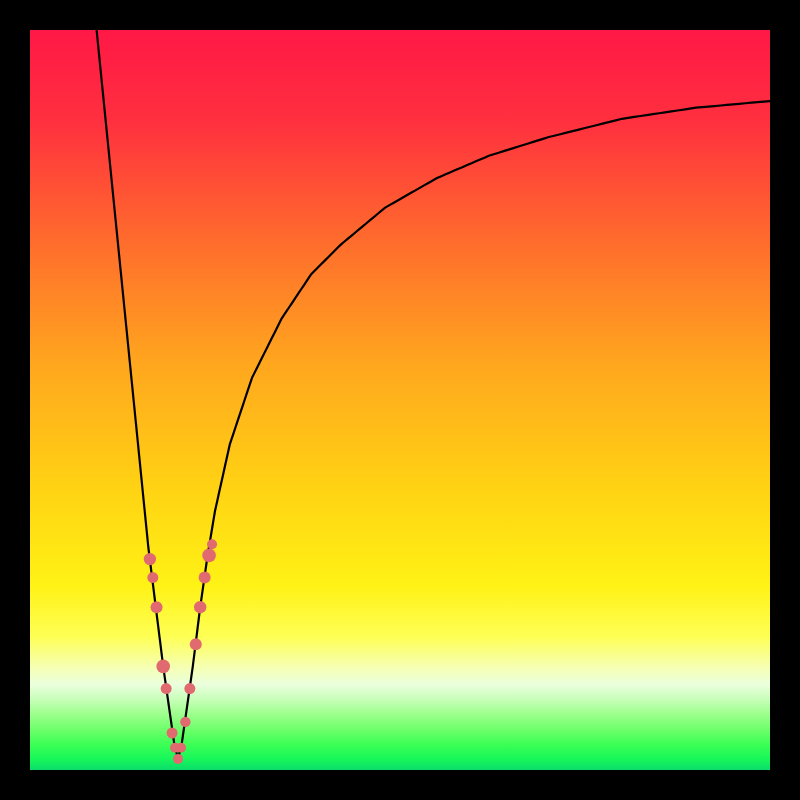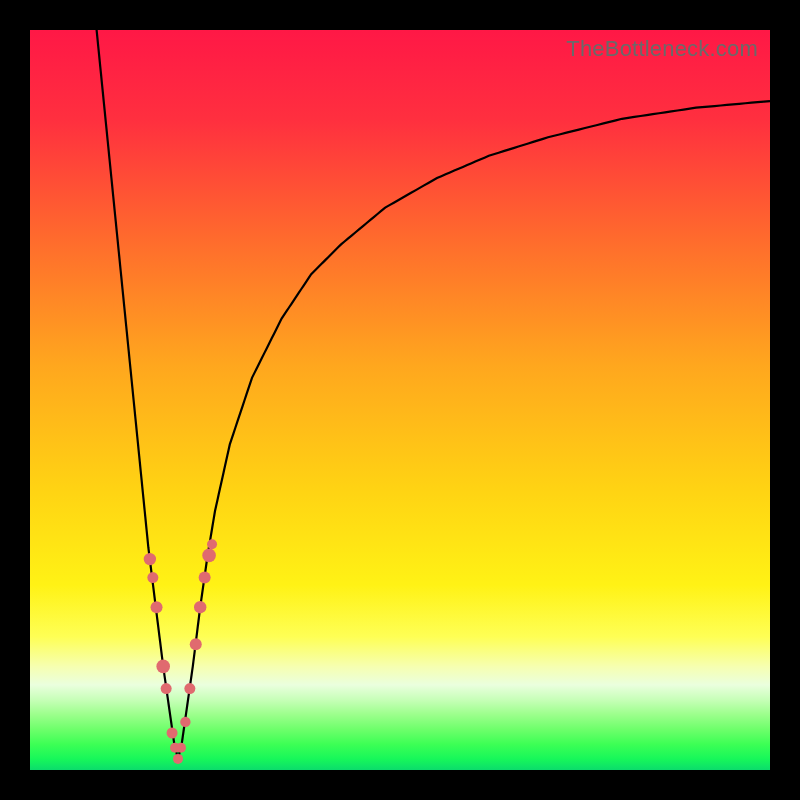--- a/index.html
+++ b/index.html
@@ -68,21 +68,20 @@
             <stop offset="92.5%" stop-color="#9cff8c"></stop>
             <stop offset="94.5%" stop-color="#6eff6b"></stop>
             <stop offset="96.5%" stop-color="#3dff55"></stop>
             <stop offset="98.5%" stop-color="#17f75a"></stop>
             <stop offset="100%" stop-color="#0bdc6c"></stop>
           </linearGradient>
       </defs>
       <rect x="0" y="0" width="740" height="740" fill="url(#bg)"></rect>
     </svg>
 
-    <div class="watermark">TheBottleneck.com</div>
 
     <svg class="curve" viewBox="0 0 740 740" preserveAspectRatio="none">
       <path id="curvePath" fill="none" stroke="#000000" stroke-width="2.2" d="M66.60,0.00 L67.22,6.17 L67.83,12.33 L68.45,18.50 L69.07,24.67 L69.68,30.83 L70.30,37.00 L70.92,43.17 L71.53,49.33 L72.15,55.50 L72.77,61.67 L73.38,67.83 L74.00,74.00 L74.62,80.17 L75.23,86.33 L75.85,92.50 L76.47,98.67 L77.08,104.83 L77.70,111.00 L78.32,117.17 L78.93,123.33 L79.55,129.50 L80.17,135.67 L80.78,141.83 L81.40,148.00 L82.02,154.17 L82.63,160.33 L83.25,166.50 L83.87,172.67 L84.48,178.83 L85.10,185.00 L85.72,191.17 L86.33,197.33 L86.95,203.50 L87.57,209.67 L88.18,215.83 L88.80,222.00 L89.42,228.17 L90.03,234.33 L90.65,240.50 L91.27,246.67 L91.88,252.83 L92.50,259.00 L93.12,265.17 L93.73,271.33 L94.35,277.50 L94.97,283.67 L95.58,289.83 L96.20,296.00 L96.82,302.17 L97.43,308.33 L98.05,314.50 L98.67,320.67 L99.28,326.83 L99.90,333.00 L100.52,339.17 L101.13,345.33 L101.75,351.50 L102.37,357.67 L102.98,363.83 L103.60,370.00 L104.22,376.17 L104.83,382.33 L105.45,388.50 L106.07,394.67 L106.68,400.83 L107.30,407.00 L107.92,413.17 L108.53,419.33 L109.15,425.50 L109.77,431.67 L110.38,437.83 L111.00,444.00 L111.62,450.17 L112.23,456.33 L112.85,462.50 L113.47,468.67 L114.08,474.83 L114.70,481.00 L115.32,487.17 L115.93,493.33 L116.55,499.50 L117.17,505.67 L117.78,511.83 L118.40,518.00 L119.02,522.93 L119.63,527.87 L120.25,532.80 L120.87,537.73 L121.48,542.67 L122.10,547.60 L122.72,552.53 L123.33,557.47 L123.95,562.40 L124.57,567.33 L125.18,572.27 L125.80,577.20 L126.42,582.13 L127.03,587.07 L127.65,592.00 L128.27,596.93 L128.88,601.87 L129.50,606.80 L130.12,611.73 L130.73,616.67 L131.35,621.60 L131.97,626.53 L132.58,631.47 L133.20,636.40 L133.82,640.72 L134.43,645.03 L135.05,649.35 L135.67,653.67 L136.28,657.98 L136.90,662.30 L137.52,666.62 L138.13,670.93 L138.75,675.25 L139.37,679.57 L139.98,683.88 L140.60,688.20 L140.91,690.36 L141.22,692.52 L141.53,694.67 L141.83,696.83 L142.14,698.99 L142.45,701.15 L142.76,703.31 L143.07,705.47 L143.38,707.63 L143.68,709.78 L143.99,711.94 L144.30,714.10 L144.61,715.33 L144.92,716.57 L145.22,717.80 L145.53,719.03 L145.84,720.27 L146.15,721.50 L146.46,722.73 L146.77,723.97 L147.08,725.20 L147.38,726.43 L147.69,727.67 L148.00,728.90 L148.31,727.67 L148.62,726.43 L148.93,725.20 L149.23,723.97 L149.54,722.73 L149.85,721.50 L150.16,720.27 L150.47,719.03 L150.77,717.80 L151.08,716.57 L151.39,715.33 L151.70,714.10 L152.01,711.94 L152.32,709.78 L152.63,707.63 L152.93,705.47 L153.24,703.31 L153.55,701.15 L153.86,698.99 L154.17,696.83 L154.47,694.67 L154.78,692.52 L155.09,690.36 L155.40,688.20 L156.02,683.88 L156.63,679.57 L157.25,675.25 L157.87,670.93 L158.48,666.62 L159.10,662.30 L159.72,657.98 L160.33,653.67 L160.95,649.35 L161.57,645.03 L162.18,640.72 L162.80,636.40 L163.42,631.47 L164.03,626.53 L164.65,621.60 L165.27,616.67 L165.88,611.73 L166.50,606.80 L167.12,601.87 L167.73,596.93 L168.35,592.00 L168.97,587.07 L169.58,582.13 L170.20,577.20 L170.82,572.88 L171.43,568.57 L172.05,564.25 L172.67,559.93 L173.28,555.62 L173.90,551.30 L174.52,546.98 L175.13,542.67 L175.75,538.35 L176.37,534.03 L176.98,529.72 L177.60,525.40 L178.22,521.70 L178.83,518.00 L179.45,514.30 L180.07,510.60 L180.68,506.90 L181.30,503.20 L181.92,499.50 L182.53,495.80 L183.15,492.10 L183.77,488.40 L184.38,484.70 L185.00,481.00 L186.23,475.45 L187.47,469.90 L188.70,464.35 L189.93,458.80 L191.17,453.25 L192.40,447.70 L193.63,442.15 L194.87,436.60 L196.10,431.05 L197.33,425.50 L198.57,419.95 L199.80,414.40 L201.65,408.85 L203.50,403.30 L205.35,397.75 L207.20,392.20 L209.05,386.65 L210.90,381.10 L212.75,375.55 L214.60,370.00 L216.45,364.45 L218.30,358.90 L220.15,353.35 L222.00,347.80 L224.47,342.87 L226.93,337.93 L229.40,333.00 L231.87,328.07 L234.33,323.13 L236.80,318.20 L239.27,313.27 L241.73,308.33 L244.20,303.40 L246.67,298.47 L249.13,293.53 L251.60,288.60 L254.07,284.90 L256.53,281.20 L259.00,277.50 L261.47,273.80 L263.93,270.10 L266.40,266.40 L268.87,262.70 L271.33,259.00 L273.80,255.30 L276.27,251.60 L278.73,247.90 L281.20,244.20 L283.67,241.73 L286.13,239.27 L288.60,236.80 L291.07,234.33 L293.53,231.87 L296.00,229.40 L298.47,226.93 L300.93,224.47 L303.40,222.00 L305.87,219.53 L308.33,217.07 L310.80,214.60 L314.50,211.52 L318.20,208.43 L321.90,205.35 L325.60,202.27 L329.30,199.18 L333.00,196.10 L336.70,193.02 L340.40,189.93 L344.10,186.85 L347.80,183.77 L351.50,180.68 L355.20,177.60 L359.52,175.13 L363.83,172.67 L368.15,170.20 L372.47,167.73 L376.78,165.27 L381.10,162.80 L385.42,160.33 L389.73,157.87 L394.05,155.40 L398.37,152.93 L402.68,150.47 L407.00,148.00 L411.32,146.15 L415.63,144.30 L419.95,142.45 L424.27,140.60 L428.58,138.75 L432.90,136.90 L437.22,135.05 L441.53,133.20 L445.85,131.35 L450.17,129.50 L454.48,127.65 L458.80,125.80 L463.73,124.26 L468.67,122.72 L473.60,121.17 L478.53,119.63 L483.47,118.09 L488.40,116.55 L493.33,115.01 L498.27,113.47 L503.20,111.92 L508.13,110.38 L513.07,108.84 L518.00,107.30 L524.17,105.76 L530.33,104.22 L536.50,102.68 L542.67,101.13 L548.83,99.59 L555.00,98.05 L561.17,96.51 L567.33,94.97 L573.50,93.42 L579.67,91.88 L585.83,90.34 L592.00,88.80 L598.17,87.88 L604.33,86.95 L610.50,86.02 L616.67,85.10 L622.83,84.18 L629.00,83.25 L635.17,82.32 L641.33,81.40 L647.50,80.48 L653.67,79.55 L659.83,78.63 L666.00,77.70 L672.17,77.14 L678.33,76.59 L684.50,76.03 L690.67,75.48 L696.83,74.92 L703.00,74.37 L709.17,73.81 L715.33,73.26 L721.50,72.70 L727.67,72.15 L733.83,71.60 L740.00,71.04 "></path>
       <g id="markers">
           <circle cx="119.88" cy="529.10" r="6.2" fill="#e06a6f"></circle>
           <circle cx="122.84" cy="547.60" r="5.5" fill="#e06a6f"></circle>
           <circle cx="126.54" cy="577.20" r="6" fill="#e06a6f"></circle>
           <circle cx="133.20" cy="636.40" r="6.8" fill="#e06a6f"></circle>
           <circle cx="136.16" cy="658.60" r="5.5" fill="#e06a6f"></circle>
           <circle cx="142.08" cy="703.00" r="5.5" fill="#e06a6f"></circle>

